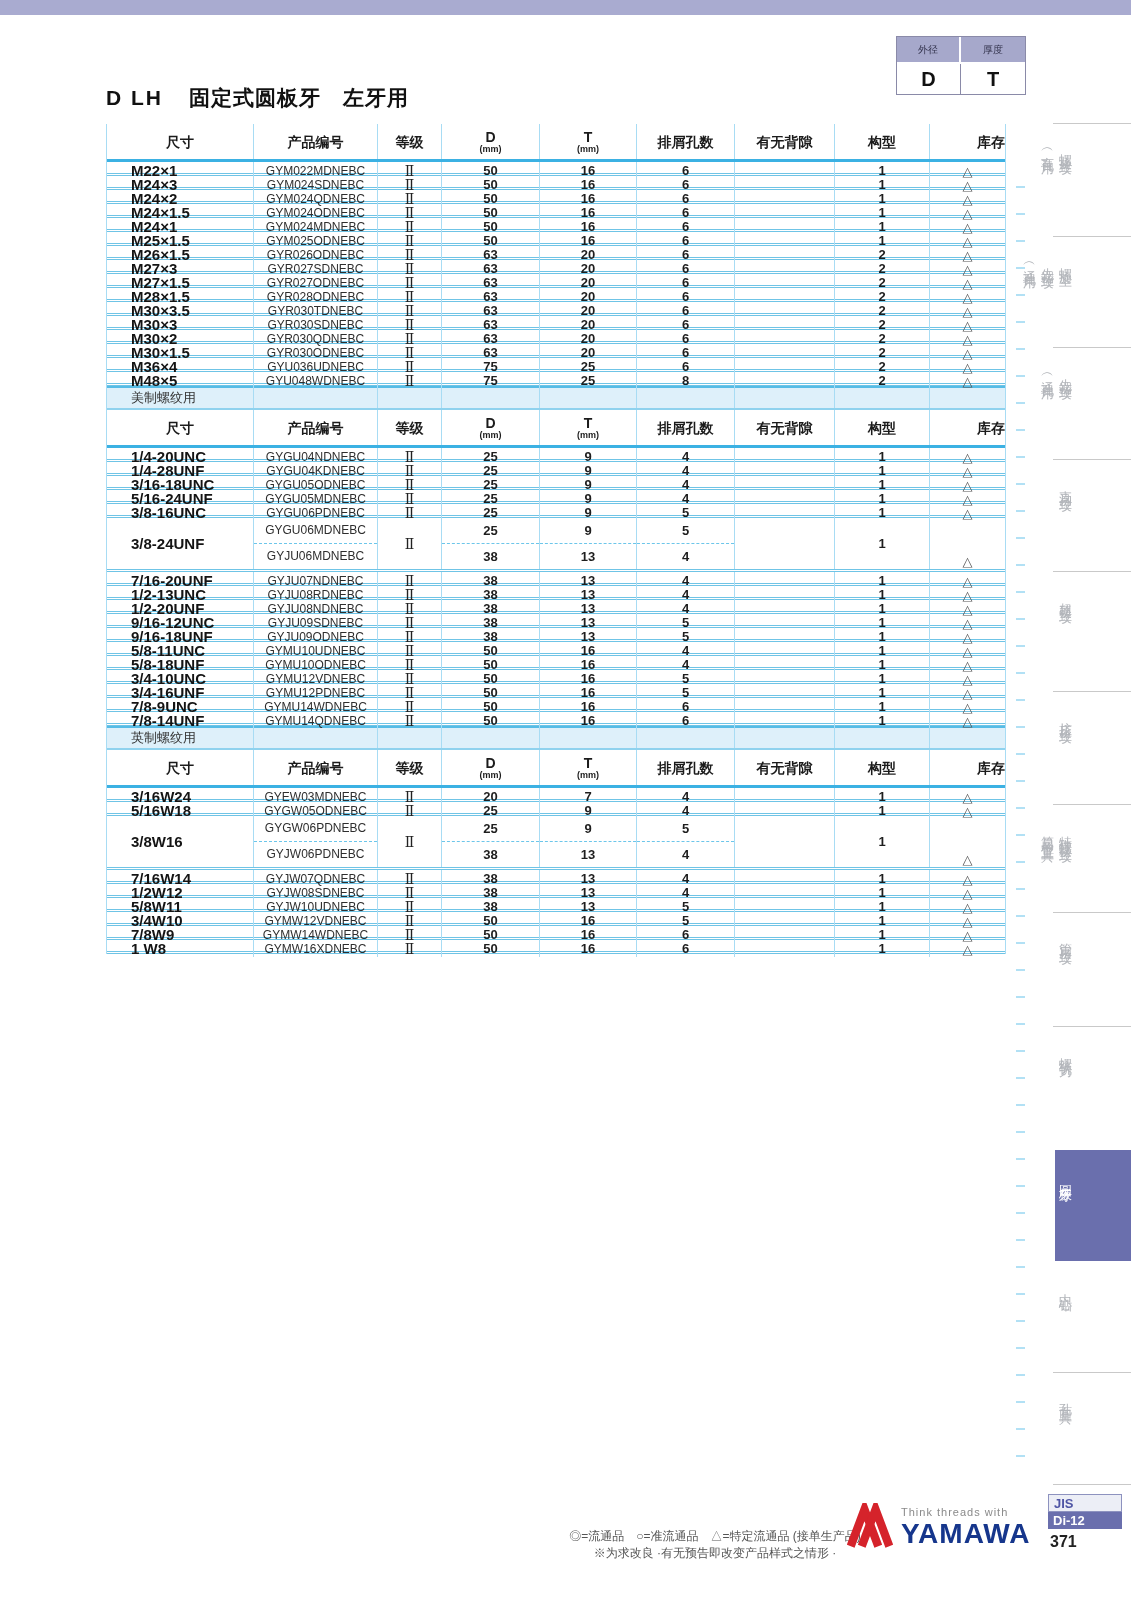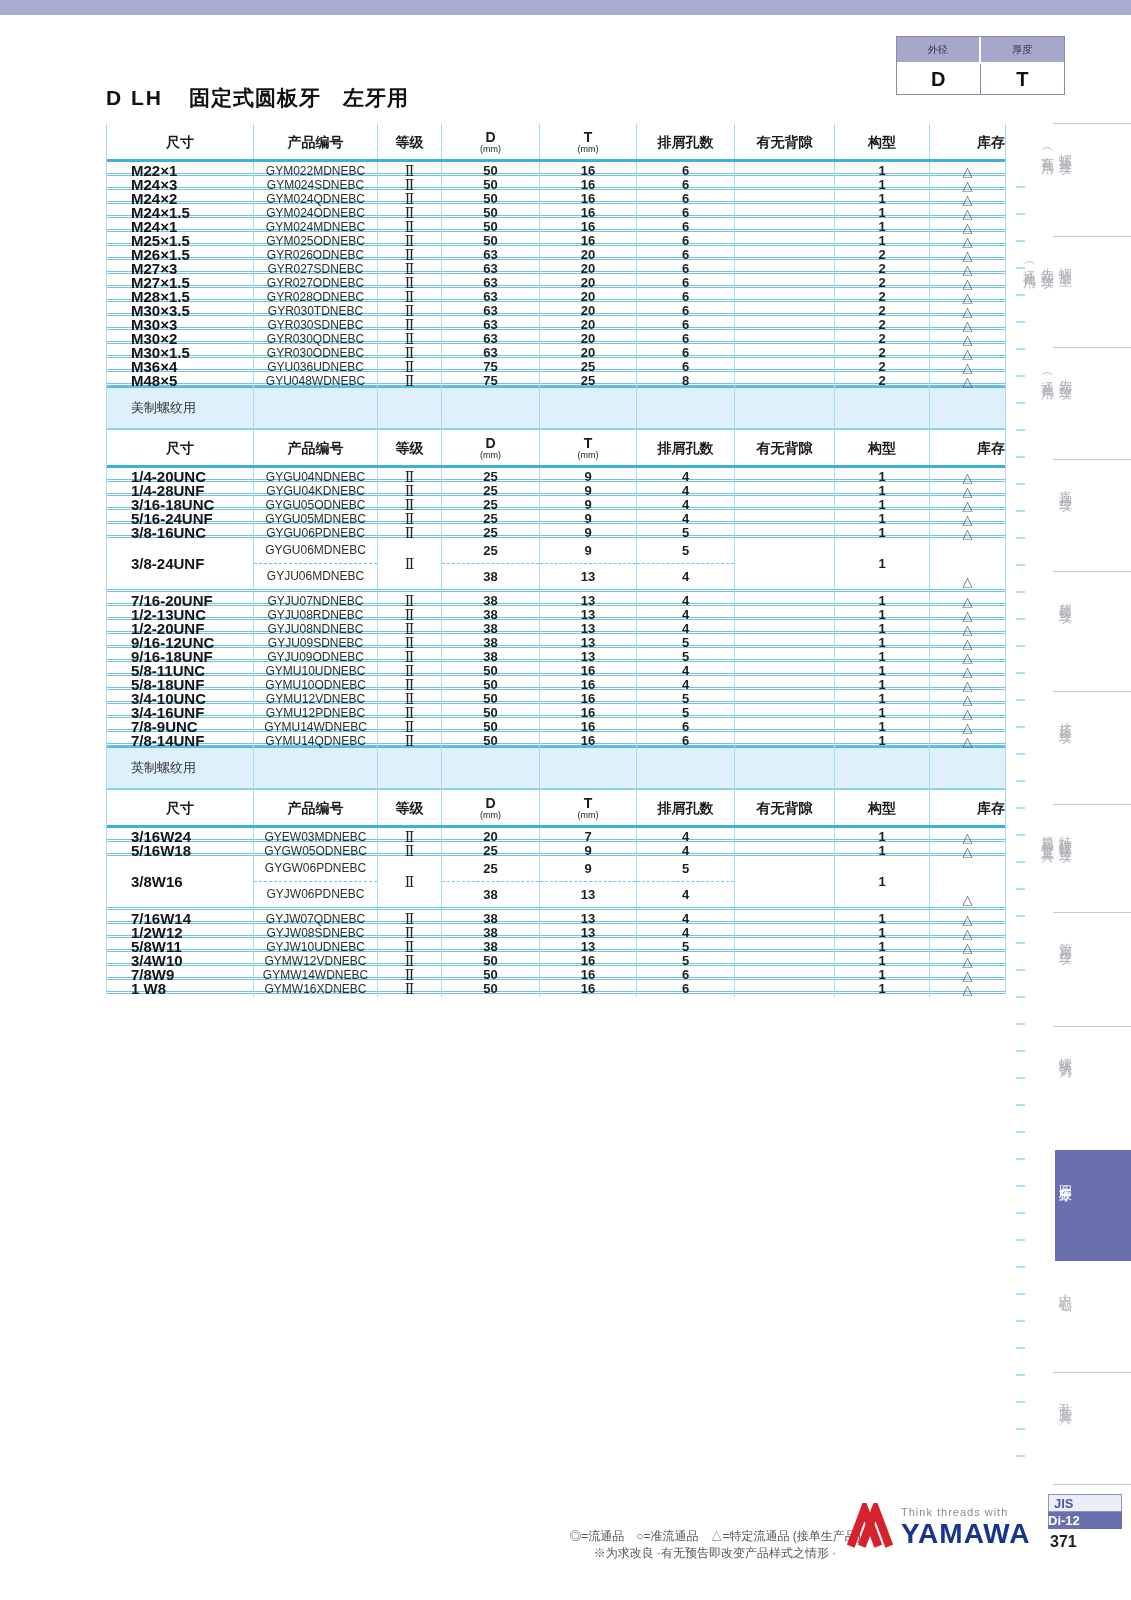--- a/index.html
+++ b/index.html
@@ -4,21 +4,21 @@
 <style>
   * { box-sizing: border-box; margin: 0; padding: 0; }
   html,body { background:#fff; }
   body { font-family: "Liberation Sans", sans-serif; }
   .page { position:relative; width:1131px; height:1600px; background:#fff; overflow:hidden; }
 
   
   .topbar { position:absolute; left:0; top:0; width:1131px; height:15px; background:#a9abd0; }
 
   
-  .legend-box { position:absolute; left:896px; top:36px; width:169px; height:59px;
+  .legend-box { position:absolute; left:896px; top:36px; width:130px; height:59px;
     border:1px solid #8a8aa8; display:grid; grid-template-columns:1fr 1fr; grid-template-rows:27px 1fr; background:#fff; }
   .legend-box .lh { background:#a6a8cb; display:flex; align-items:center; justify-content:center;
     font-size:10px; color:#33334d; border-bottom:2px solid #fff; }
   .legend-box .lh.l1 { border-right:2px solid #fff; }
   .legend-box .lv { display:flex; align-items:center; justify-content:center; font-size:20px; font-weight:bold; color:#111; }
   .legend-box .lv.l1 { border-right:1px solid #8a8aa8; }
 
   
   .page-title { position:absolute; left:106px; top:84px; font-size:21px; font-weight:bold; color:#111; letter-spacing:1px; }
   .page-title .tcode { margin-right:26px; letter-spacing:2px; }
@@ -26,23 +26,23 @@
   
   .t-table { position:absolute; left:106px; top:124px; width:900px;
     border-left:1px solid #a8dcf4; border-right:1px solid #a8dcf4; }
   .t-row { display:grid; grid-template-columns:147px 124px 64px 98px 97px 98px 100px 95px 75px; }
   .t-row .c { border-right:1px solid #a8dcf4; display:flex; align-items:center; justify-content:center; }
   .t-row .c:last-child { border-right:none;align-items:flex-end; }
 
   .t-head { height:38px; border-bottom:3px solid #3bb1e3; }
   .t-head .c { flex-direction:column; font-weight:bold; color:#1b1b1b; font-size:14px; }
   .t-head .hm { font-size:14px; font-weight:bold; line-height:14px; }
-  .t-head .hs { font-size:9px; font-weight:normal; line-height:10px; }
-
-  .t-section { height:44px; background:#def0fa; border-top:2px solid #56bce6; border-bottom:2px solid #8fd2ee; }
+  .t-head .hs { font-size:9px; font-weight:bold; line-height:10px; }
+
+  .t-section { height:24px; background:#def0fa; border-top:2px solid #56bce6; border-bottom:2px solid #8fd2ee; }
   .t-section .c.c0 { justify-content:flex-start; padding-left:24px; font-size:13px; color:#333; }
 
   .t-data { height:14px; border-bottom:3px double #6fc4e6; }
   .t-data.t-double { height:54px; }
   .t-data .c0 { justify-content:flex-start; padding-left:24px; font-size:15px; font-weight:bold; color:#141414; }
   .t-data .c1 { font-size:12px; color:#2e2e2e; }
   .t-data .c2 { font-family:"DejaVu Serif", serif; font-size:14px; color:#222; }
   .t-data .c3,.t-data .c4,.t-data .c5,.t-data .c7 { font-size:13px; font-weight:bold; color:#1e1e1e; }
   .t-data .c8 { font-size:13px; color:#555; }
   .t-data .split { flex-direction:column; align-items:stretch; padding:0; }
@@ -61,21 +61,21 @@
   .side-item.first .septop { top:0; }
   .side-label { position:absolute; top:20px; right:57px; writing-mode:vertical-rl; text-orientation:mixed;
     white-space:pre-line; font-size:13px; line-height:18px; letter-spacing:3px; color:#b2b5ba; }
   .side-item.active .active-box { position:absolute; left:15px; right:0; top:2px; bottom:2px; background:#6a6fad; }
   .side-item.active .side-label { color:#fff; top:26px; right:57px; }
 
   
   .jisblock { position:absolute; left:1048px; top:1494px; width:74px; }
   .jis { height:18px; background:#eceef6; border:1px solid #8d92bf; color:#4f55a5; font-weight:bold;
     font-size:13px; padding-left:5px; display:flex; align-items:center; }
-  .di { height:17px; background:#6a6fad; color:#fff; font-weight:bold; font-size:13px; 
+  .di { height:17px; background:#6a6fad; color:#fff; font-weight:bold; font-size:13px; padding-left:5px;
     display:flex; align-items:center; }
   .pagenum { margin-top:4px; padding-left:2px; font-size:16px; font-weight:bold; color:#222; }
 
   
   .foot-legend { position:absolute; left:540px; top:1528px; width:350px; text-align:center;
     font-size:12px; color:#555; line-height:17px; }
   .brand { position:absolute; left:847px; top:1503px; display:flex; align-items:flex-end; }
   .brand svg { display:block; margin-right:8px; }
   .brand .bt { display:flex; flex-direction:column; }
   .brand .tagline { font-size:11px; color:#8a8a8a; letter-spacing:1px; line-height:13px; }

